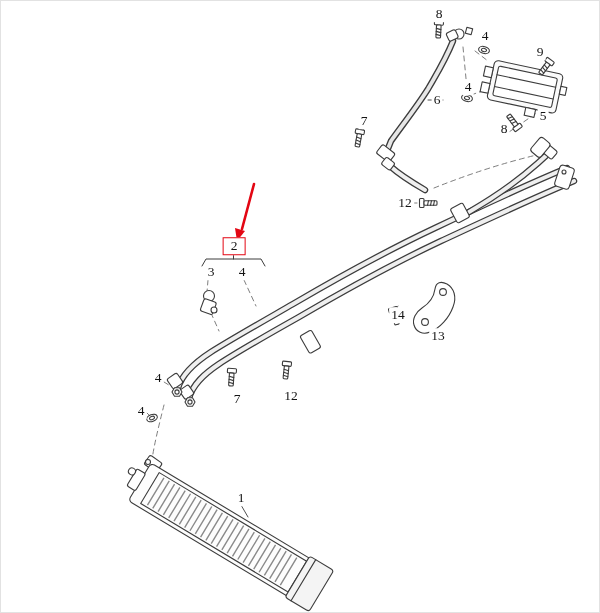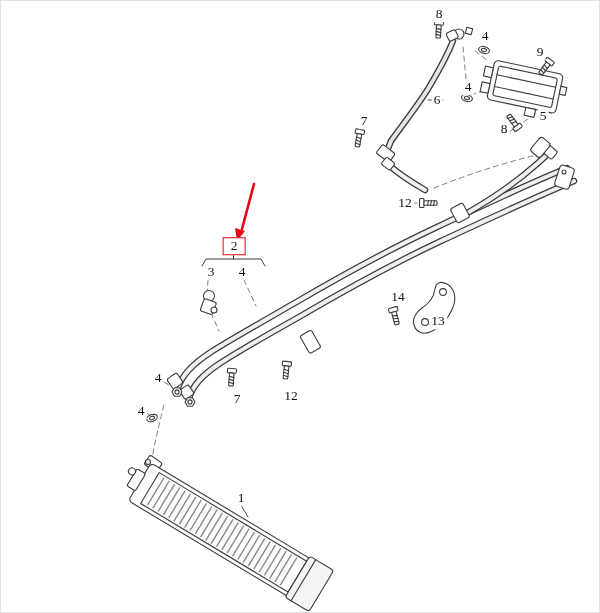--- a/index.html
+++ b/index.html
@@ -177,21 +177,21 @@
       <div class="part-label" style="left: 539px; top: 51px;">9</div>
       <div class="part-label" style="left: 436px; top: 99px;">6</div>
       <div class="part-label" style="left: 467px; top: 86px;">4</div>
       <div class="part-label" style="left: 542px; top: 115px;">5</div>
       <div class="part-label" style="left: 503px; top: 128px;">8</div>
       <div class="part-label" style="left: 363px; top: 120px;">7</div>
       <div class="part-label" style="left: 404px; top: 202px;">12</div>
       <div class="part-label highlighted" style="left: 233px; top: 245px;">2</div>
       <div class="part-label" style="left: 210px; top: 271px;">3</div>
       <div class="part-label" style="left: 241px; top: 271px;">4</div>
-      <div class="part-label" style="left: 397px; top: 296px;">14</div>
-      <div class="part-label" style="left: 437px; top: 320px;">13</div>
+      <div class="part-label" style="left: 397px; top: 314px;">14</div>
+      <div class="part-label" style="left: 437px; top: 335px;">13</div>
       <div class="part-label" style="left: 157px; top: 377px;">4</div>
       <div class="part-label" style="left: 236px; top: 398px;">7</div>
       <div class="part-label" style="left: 290px; top: 395px; text-align: center;">12</div>
       <div class="part-label" style="left: 140px; top: 410px;">4</div>
       <div class="part-label" style="left: 240px; top: 497px;">1</div>
     </div>
 </div>
 
 </body></html>

